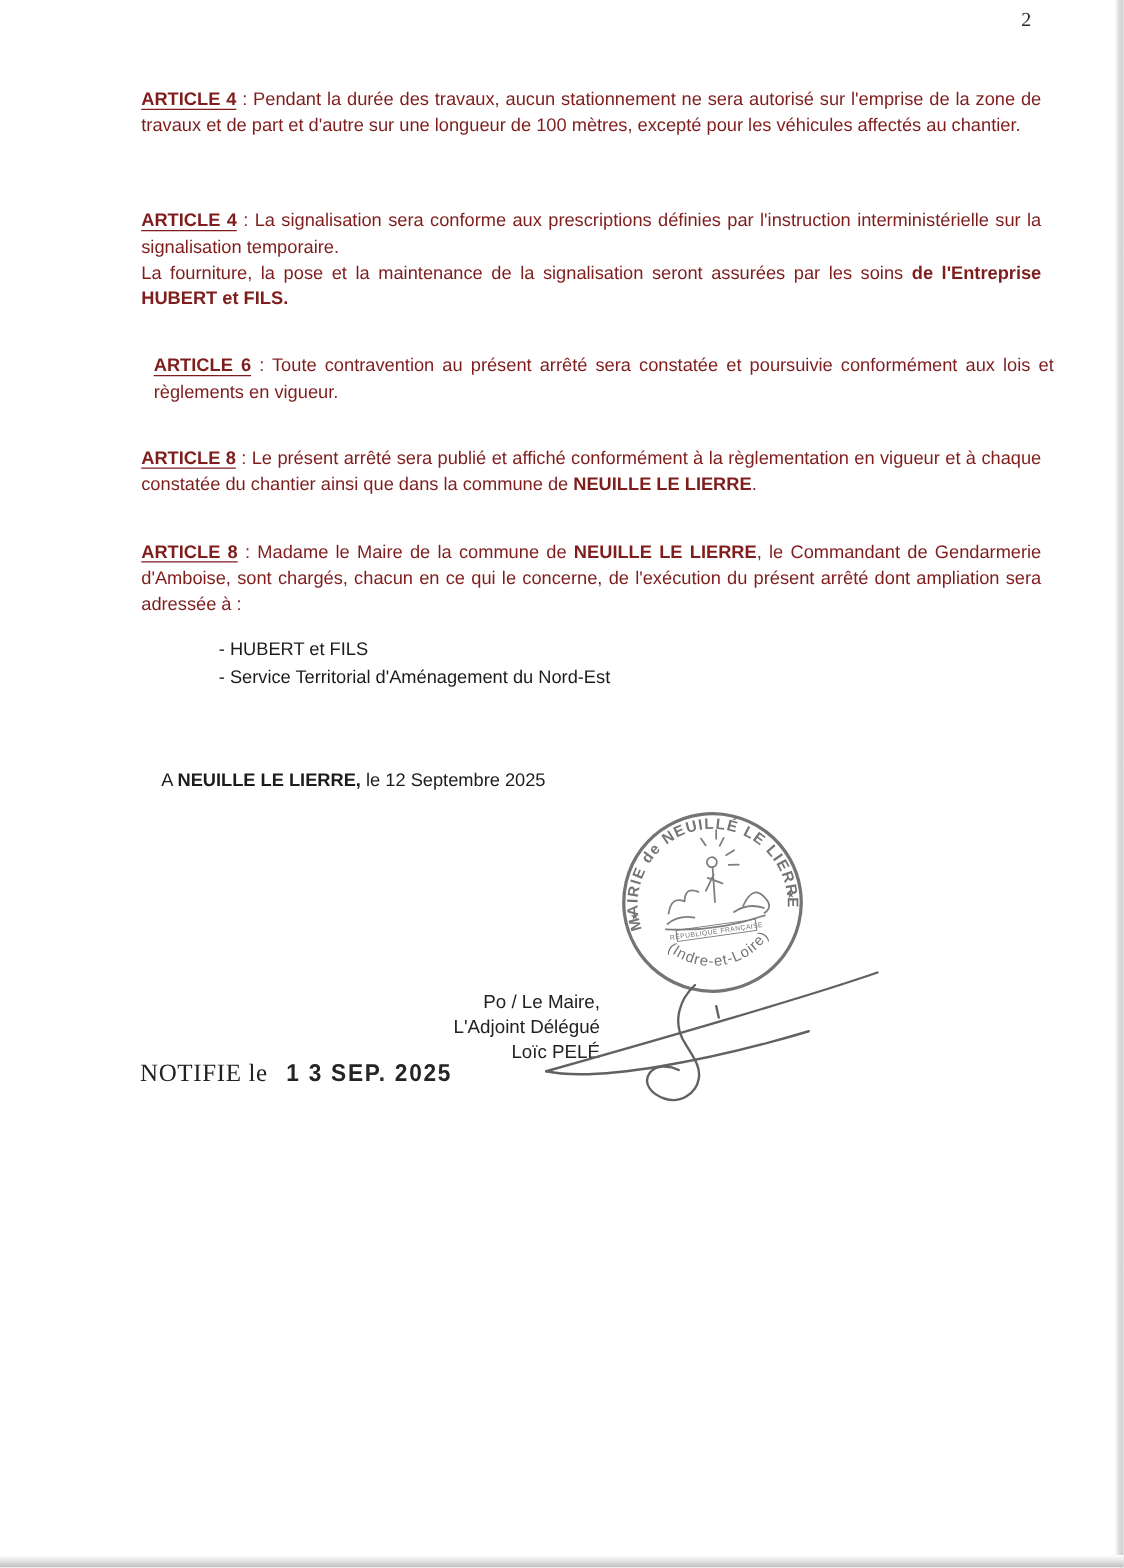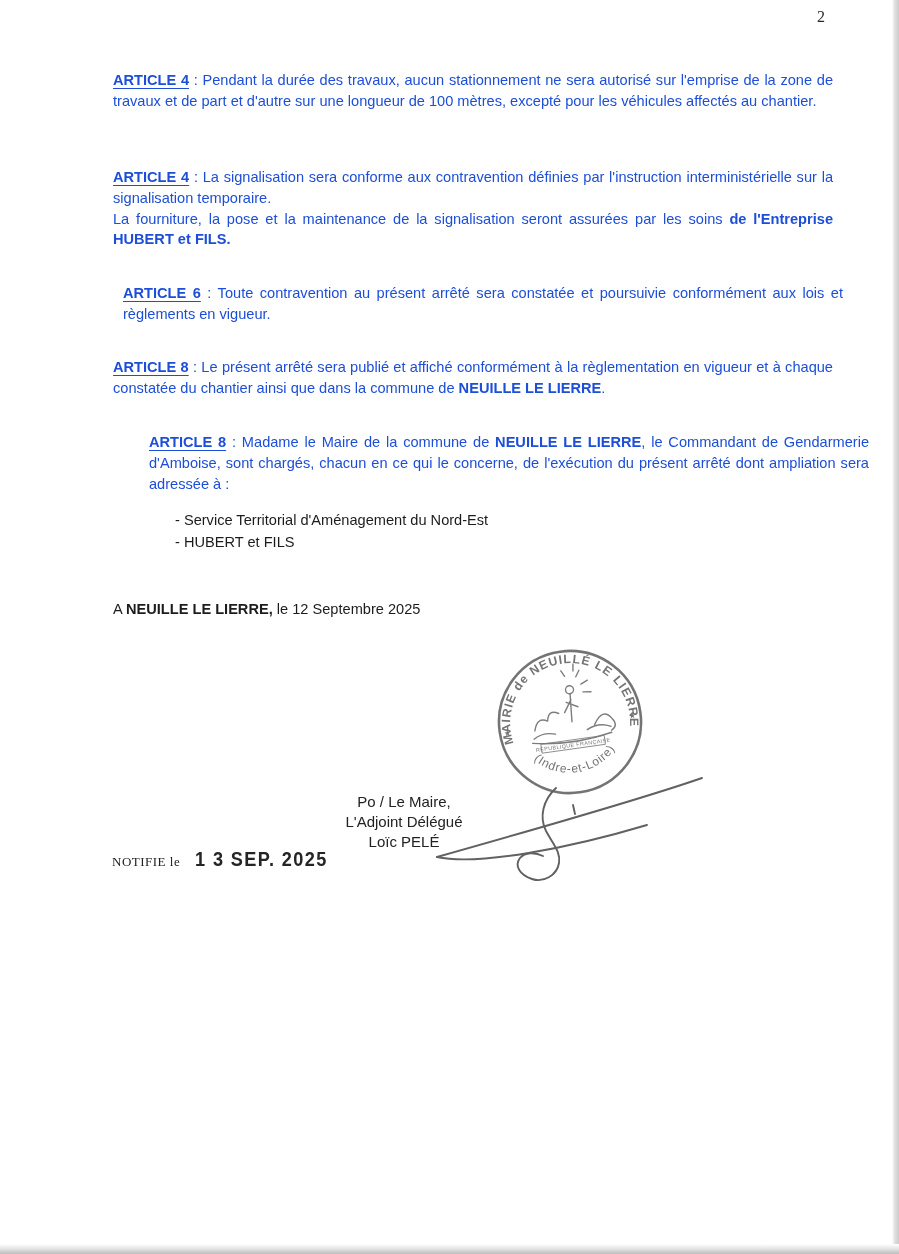--- a/index.html
+++ b/index.html
@@ -8,39 +8,39 @@
     background:#ffffff; color:#1c1c1c;
     font-family:"Liberation Sans","DejaVu Sans",sans-serif;
   }
   .page-number {
     position:absolute; top:8px; left:817px;
     font-family:"Liberation Serif","DejaVu Serif",serif;
     font-size:16px; color:#2a2a2a;
   }
   .para {
     position:absolute; left:113px; width:720px; margin:0;
-    font-size:14.6px; line-height:20.8px; text-align:justify; color:#1d4ed8;
+    font-size:14.6px; line-height:20.8px; text-align:justify; color:#7f1d1d;
   }
   .article-label { font-weight:700; text-decoration:underline; text-underline-offset:2.5px; }
   .bold { font-weight:700; }
   .recipient-list { position:absolute; left:175px; top:509px; margin:0; font-size:14.6px; line-height:22px; }
-  .dateline { position:absolute; left:113px; top:601px; margin:0; font-size:14.6px; }
+  .dateline { position:absolute; left:113px; top:601px; margin:16px; font-size:14.6px; }
   .sig-block {
     position:absolute; left:328px; top:792px; width:152px;
-    text-align:center; font-size:15px; line-height:20px; color:#222;
+    text-align:right; font-size:15px; line-height:20px; color:#222;
   }
   .stamp-svg { position:absolute; left:486px; top:638px; }
   .signature-svg { position:absolute; left:420px; top:740px; }
   .notified {
     position:absolute; left:112px; top:848px;
     display:flex; align-items:baseline; gap:10px;
   }
   .notified-label {
     font-family:"Liberation Serif","DejaVu Serif",serif;
-    font-size:13px; letter-spacing:0.5px; color:#222;
+    font-size:20px; letter-spacing:0.5px; color:#222;
   }
   .notified-date {
     display:inline-block; font-weight:700; font-size:19.5px;
     letter-spacing:1.5px; color:#252525; transform:scaleX(0.93);
     transform-origin:left baseline; white-space:nowrap;
   }
   .edge-right {
     position:absolute; top:0; right:0; width:7px; height:100%;
     background:linear-gradient(to right,#ffffff 0%,#e0e0e0 40%,#cccccc 100%);
   }
@@ -51,32 +51,32 @@
   .stamp-text { fill:#565656; font-family:"Liberation Sans",sans-serif; }
   .ink { stroke:#616161; fill:none; stroke-linecap:round; stroke-linejoin:round; }
 </style>
 </head>
 <body>
 
 <div class="page-number">2</div>
 
 <p class="para" style="top:70px;"><span class="article-label">ARTICLE 4</span><span> : Pendant la durée des travaux, aucun stationnement ne sera autorisé sur l'emprise de la zone de travaux et de part et d'autre sur une longueur de 100 mètres, excepté pour les véhicules affectés au chantier.</span></p>
 
-<p class="para" style="top:167px;"><span class="article-label">ARTICLE 4</span><span> : La signalisation sera conforme aux contravention définies par l'instruction interministérielle sur la signalisation temporaire.</span><br>
+<p class="para" style="top:167px;"><span class="article-label">ARTICLE 4</span><span> : La signalisation sera conforme aux prescriptions définies par l'instruction interministérielle sur la signalisation temporaire.</span><br>
 <span>La fourniture, la pose et la maintenance de la signalisation seront assurées par les soins </span><span class="bold">de l'Entreprise HUBERT et FILS.</span></p>
 
 <p class="para" style="top:283px;margin-left:10px;"><span class="article-label">ARTICLE 6</span><span> : Toute contravention au présent arrêté sera constatée et poursuivie conformément aux lois et règlements en vigueur.</span></p>
 
 <p class="para" style="top:357px;"><span class="article-label">ARTICLE 8</span><span> : Le présent arrêté sera publié et affiché conformément à la règlementation en vigueur et à chaque constatée du chantier ainsi que dans la commune de </span><span class="bold">NEUILLE LE LIERRE</span><span>.</span></p>
 
-<p class="para" style="top:432px;margin-left:36px;"><span class="article-label">ARTICLE 8</span><span> : Madame le Maire de la commune de </span><span class="bold">NEUILLE LE LIERRE</span><span>, le Commandant de Gendarmerie d'Amboise, sont chargés, chacun en ce qui le concerne, de l'exécution du présent arrêté dont ampliation sera adressée à :</span></p>
+<p class="para" style="top:432px;"><span class="article-label">ARTICLE 8</span><span> : Madame le Maire de la commune de </span><span class="bold">NEUILLE LE LIERRE</span><span>, le Commandant de Gendarmerie d'Amboise, sont chargés, chacun en ce qui le concerne, de l'exécution du présent arrêté dont ampliation sera adressée à :</span></p>
 
 <div class="recipient-list">
+  <div>- HUBERT et FILS</div>
   <div>- Service Territorial d'Aménagement du Nord-Est</div>
-  <div>- HUBERT et FILS</div>
 </div>
 
 <p class="dateline"><span>A </span><span class="bold">NEUILLE LE LIERRE,</span><span> le 12 Septembre 2025</span></p>
 
 <svg class="stamp-svg" width="168" height="168" viewBox="0 0 168 168" opacity="0.82">
   <g transform="rotate(-8 84 84)">
     <circle cx="84" cy="84" r="71" fill="none" stroke="#565656" stroke-width="2.6"></circle>
     <defs>
       <path id="arcTop" d="M 25 96 A 60 60 0 1 1 143 96" fill="none"></path>
       <path id="arcBottom" d="M 30 92 A 55.5 55.5 0 0 0 138 92" fill="none"></path>

